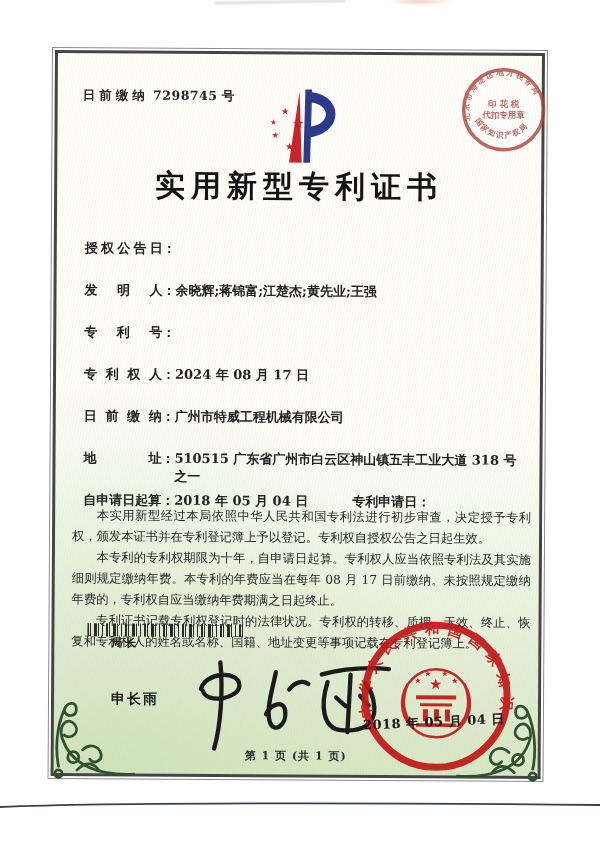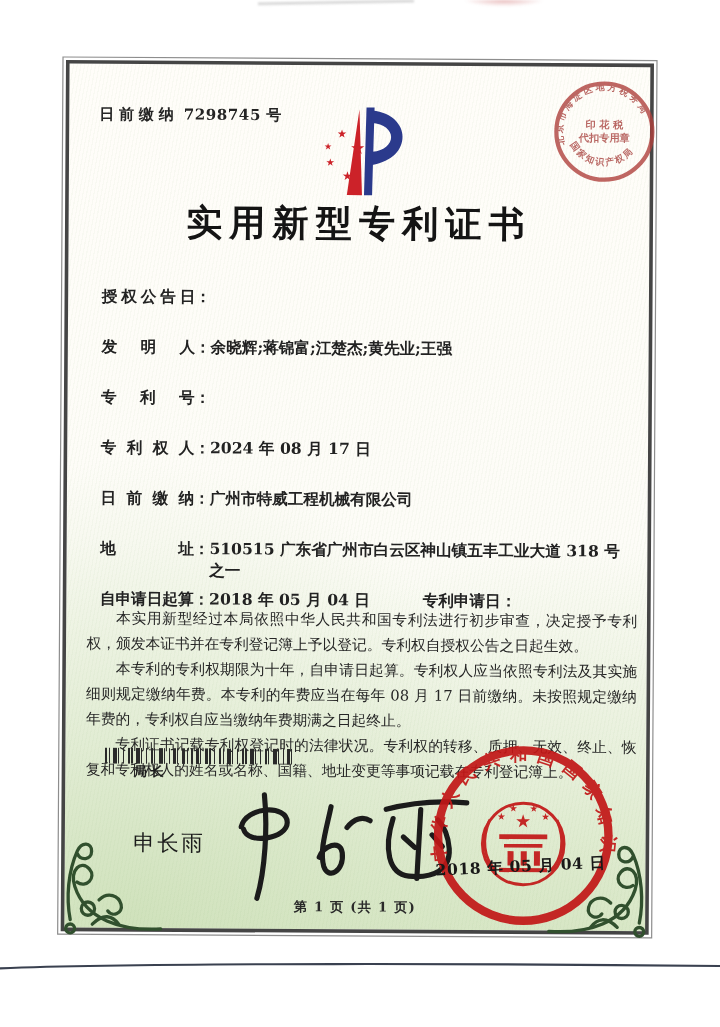--- a/index.html
+++ b/index.html
@@ -56,21 +56,21 @@
     font-size:12.3px; line-height:21px; text-align:justify; color:#262626; }
   .body-text p { text-indent:2em; }
 
   .barcode { position:absolute; left:33px; top:570px; width:156px; height:13px;
     background:repeating-linear-gradient(90deg,
       #2a2a2a 0 2px, transparent 2px 3px, #2a2a2a 3px 4px, transparent 4px 7px,
       #2a2a2a 7px 10px, transparent 10px 11px, #2a2a2a 11px 12px, transparent 12px 15px,
       #2a2a2a 15px 16px, transparent 16px 19px); }
 
   .role { position:absolute; left:57px; top:582px; font-size:11px; font-weight:700; letter-spacing:3px; }
-  .director { position:absolute; left:57px; top:637px; font-size:18px; font-weight:400; letter-spacing:2px; }
+  .director { position:absolute; left:57px; top:637px; font-size:14px; font-weight:700; letter-spacing:2px; }
   .sig { position:absolute; left:122px; top:592px; width:230px; height:115px; }
 
   .page-footer { position:absolute; left:0; top:694px; width:100%; text-align:center;
     font-size:11px; font-weight:600; letter-spacing:1px; color:#2a2a2a; }
 
   
   .office-seal { position:absolute; left:297px; top:556px; width:170px; height:170px; opacity:.92; }
   .seal-date { position:absolute; left:288px; top:658px; width:184px; text-align:center;
     font-size:13px; font-weight:700; letter-spacing:.5px; color:#181818; transform:rotate(-3deg); }
   .tax-seal { position:absolute; left:402px; top:10px; width:88px; height:88px; opacity:.8; }

